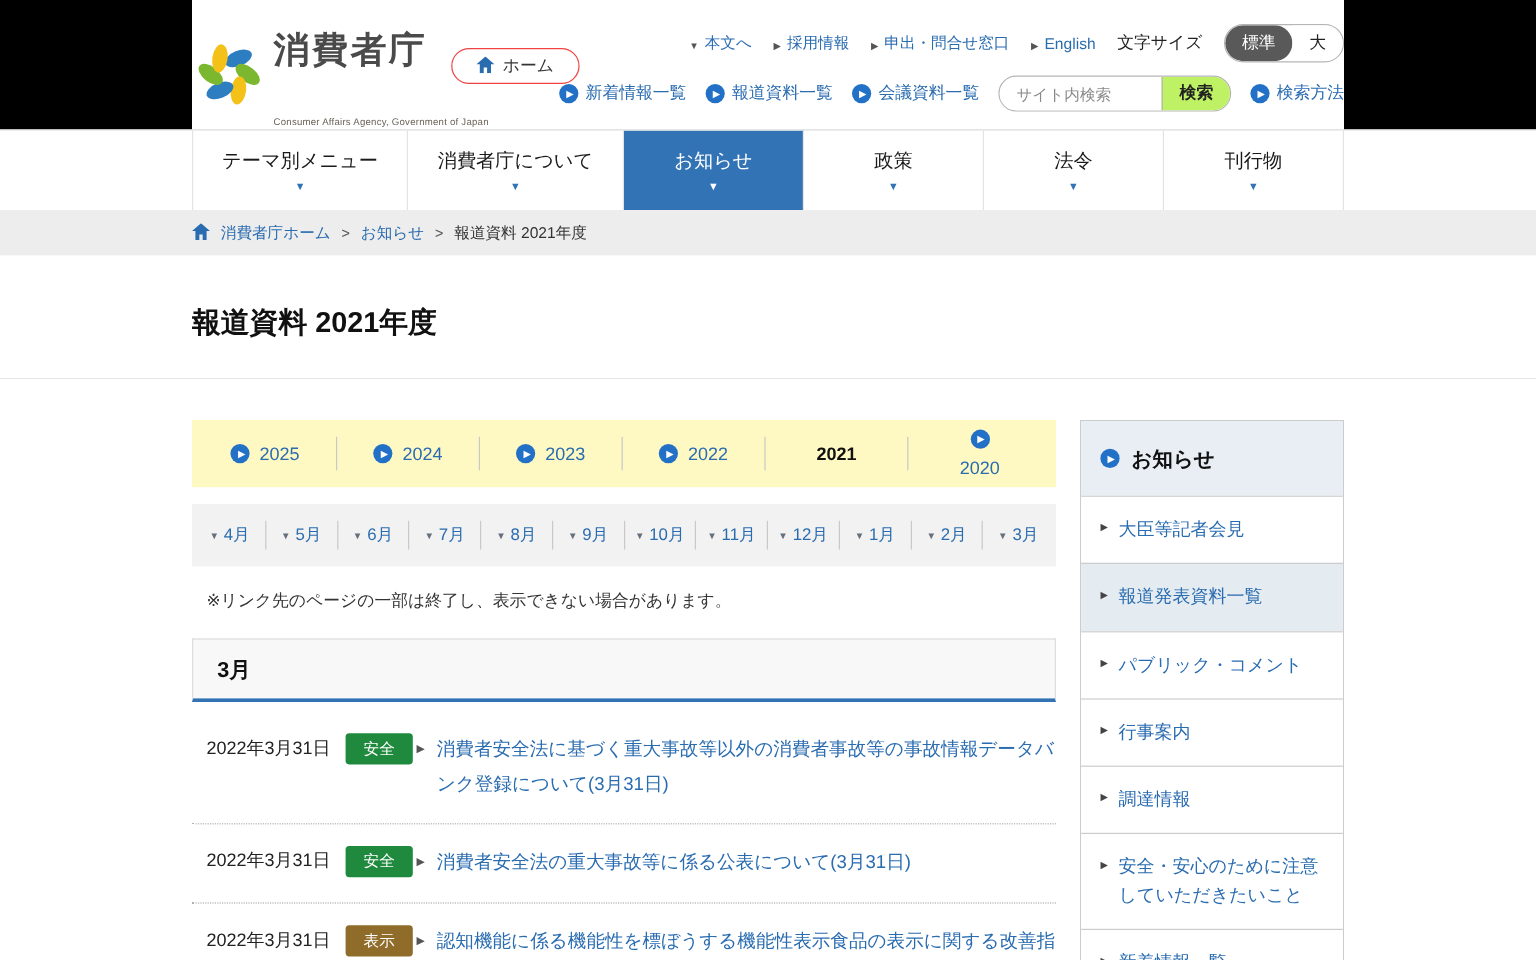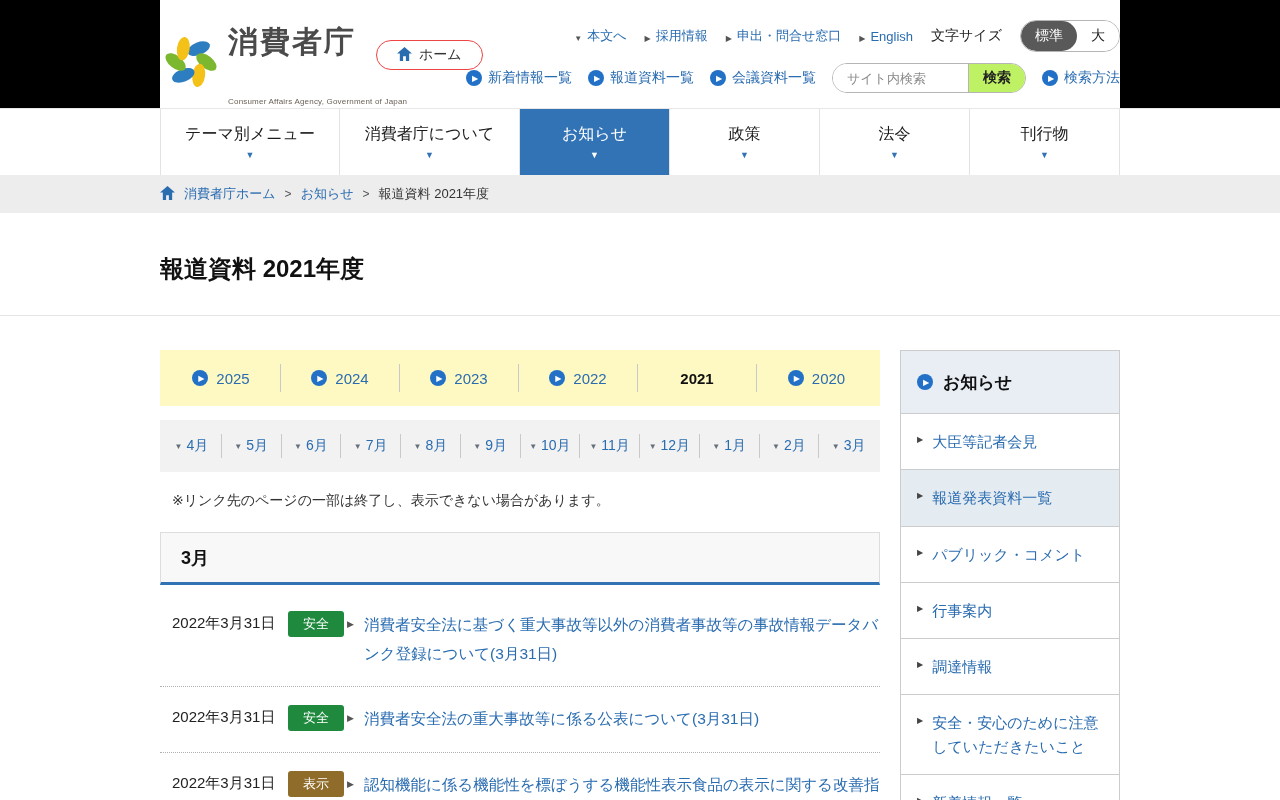--- a/index.html
+++ b/index.html
@@ -62,21 +62,21 @@
   
   .main-strip { background: #fff; min-height: 590px; }
   .content-row { display: flex; gap: 20px; padding-top: 34px; align-items: flex-start; }
   .main-col { width: 720px; flex-shrink: 0; }
   .side-col { width: 220px; flex-shrink: 0; }
 
   
   .year-box { background: #fef9c3; height: 56px; display: flex; align-items: center; padding: 0 2px; }
   .year-tab { width: 119px; display: flex; align-items: center; justify-content: center; gap: 8px;
               height: 28px; border-right: 1px solid #c9c9c9; font-size: 15px; color: #2a6cb0; cursor: pointer; }
-  .year-tab:last-child { border-right: none; }
+  .year-tab:last-child { border-right: none; flex-direction: column; }
   .year-tab.current { color: #111; font-weight: bold; cursor: default; }
 
   
   .month-box { background: #f2f2f2; height: 52px; display: flex; align-items: center; margin-top: 14px; padding: 0 2px; }
   .month-link { flex: 1; display: flex; align-items: center; justify-content: center; gap: 4px;
                 height: 24px; border-right: 1px solid #c9c9c9; font-size: 14px; color: #2a6cb0; cursor: pointer; }
   .month-link:last-child { border-right: none; }
   .month-link::before { content: "▼"; font-size: 8px; color: #66707c; }
 
   .notice { margin: 20px 0 0 12px; font-size: 14px; color: #333; }

